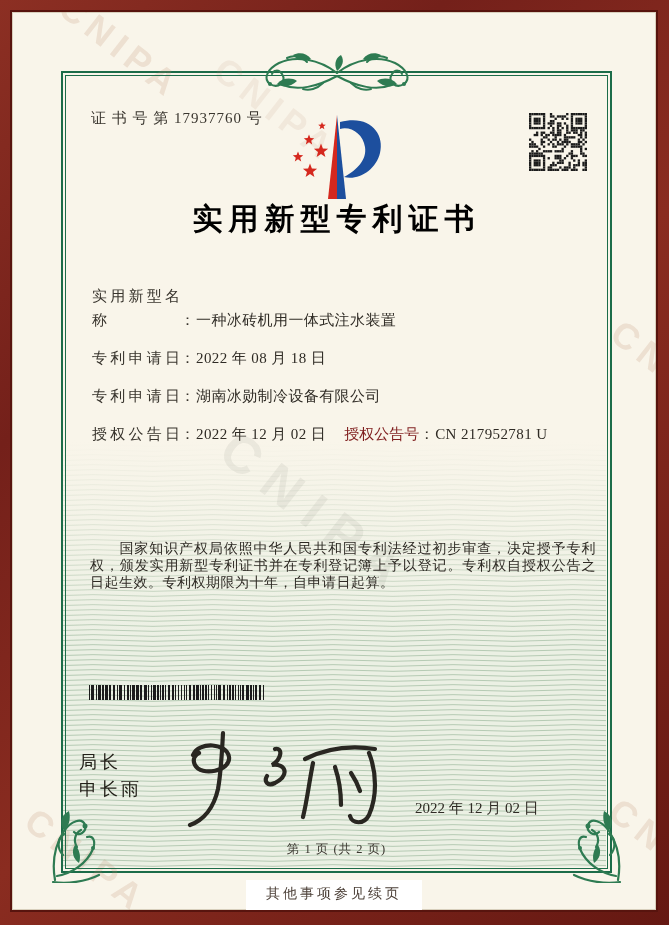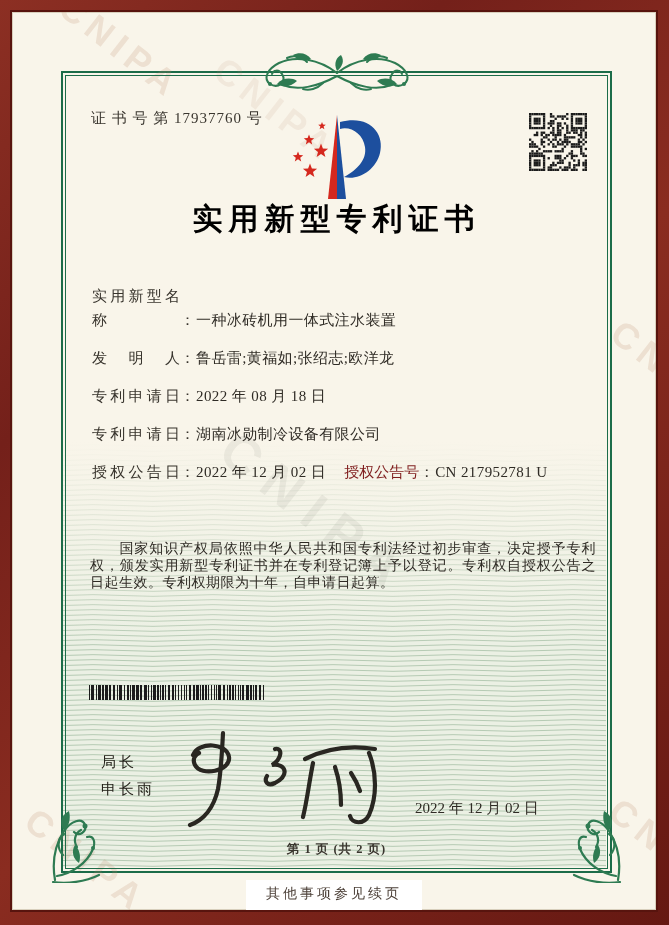--- a/index.html
+++ b/index.html
@@ -38,25 +38,25 @@
   .flabel{display:inline-block;width:88px;text-align:justify;text-align-last:justify;
           -moz-text-align-last:justify;color:#38342d;}
   .fcolon{display:inline-block;width:16px;color:#38342d;}
   .fvalue{letter-spacing:.4px;color:#2f2b25;}
   .v-wrap{display:inline-block;width:370px;vertical-align:top;line-height:22px;}
   .gap{display:inline-block;width:18px;}
   .body-text{position:absolute;left:27px;top:467px;width:506px;font-size:14px;line-height:17px;
              text-align:justify;letter-spacing:.5px;color:#2e2a24;}
   .body-text p{margin:0;text-indent:2.1em;}
   .barcode{position:absolute;left:26px;top:612px;}
-  .signer{position:absolute;left:38px;top:676px;font-size:15px;letter-spacing:3px;line-height:27px;color:#232019;}
+  .signer{position:absolute;left:16px;top:676px;font-size:18px;letter-spacing:3px;line-height:27px;color:#232019;}
   .sig{position:absolute;left:100px;top:648px;}
   .issue-date{position:absolute;left:352px;top:726px;font-size:15px;color:#2f2b25;}
   .page-info{position:absolute;top:768px;width:100%;text-align:center;font-size:12.5px;
-             letter-spacing:1px;color:#3a362f;font-weight:bold;}
+             letter-spacing:1px;color:#3a362f;}
   .footer-note{position:absolute;left:50%;top:868px;transform:translateX(-50%);
                background:#ffffff;padding:5px 20px 7px;font-size:14px;letter-spacing:3px;
                color:#4c4038;z-index:3;white-space:nowrap;}
 </style>
 </head>
 <body>
 
 <div class="page">
   <div class="paper">
 
@@ -455,23 +455,20 @@
             <rect x="24" y="24" width="1" height="1" fill="#1b1b1b"></rect>
           </svg>
 
         <div class="title">实用新型专利证书</div>
 
         <div class="fields">
           <div class="frow">
             <span class="flabel">实用新型名称</span><span class="fcolon">：</span><span class="fvalue">一种冰砖机用一体式注水装置</span>
           </div>
           <div class="frow">
-            <span class="flabel">发明人</span><span class="fcolon">：</span><span class="fvalue">鲁岳雷;黄福如;张绍志;欧洋龙</span>
-          </div>
-          <div class="frow">
             <span class="flabel">专利申请日</span><span class="fcolon">：</span><span class="fvalue">2022 年 08 月 18 日</span>
           </div>
           <div class="frow">
             <span class="flabel">专利申请日</span><span class="fcolon">：</span><span class="fvalue">湖南冰勋制冷设备有限公司</span>
           </div>
           <div class="frow">
             <span class="flabel">授权公告日</span><span class="fcolon">：</span><span class="fvalue">2022 年 12 月 02 日</span><span class="gap"></span><span class="flabel2" style="color:#7f1d1d;">授权公告号</span><span class="fcolon">：</span><span class="fvalue">CN 217952781 U</span>
           </div>
         </div>
 

